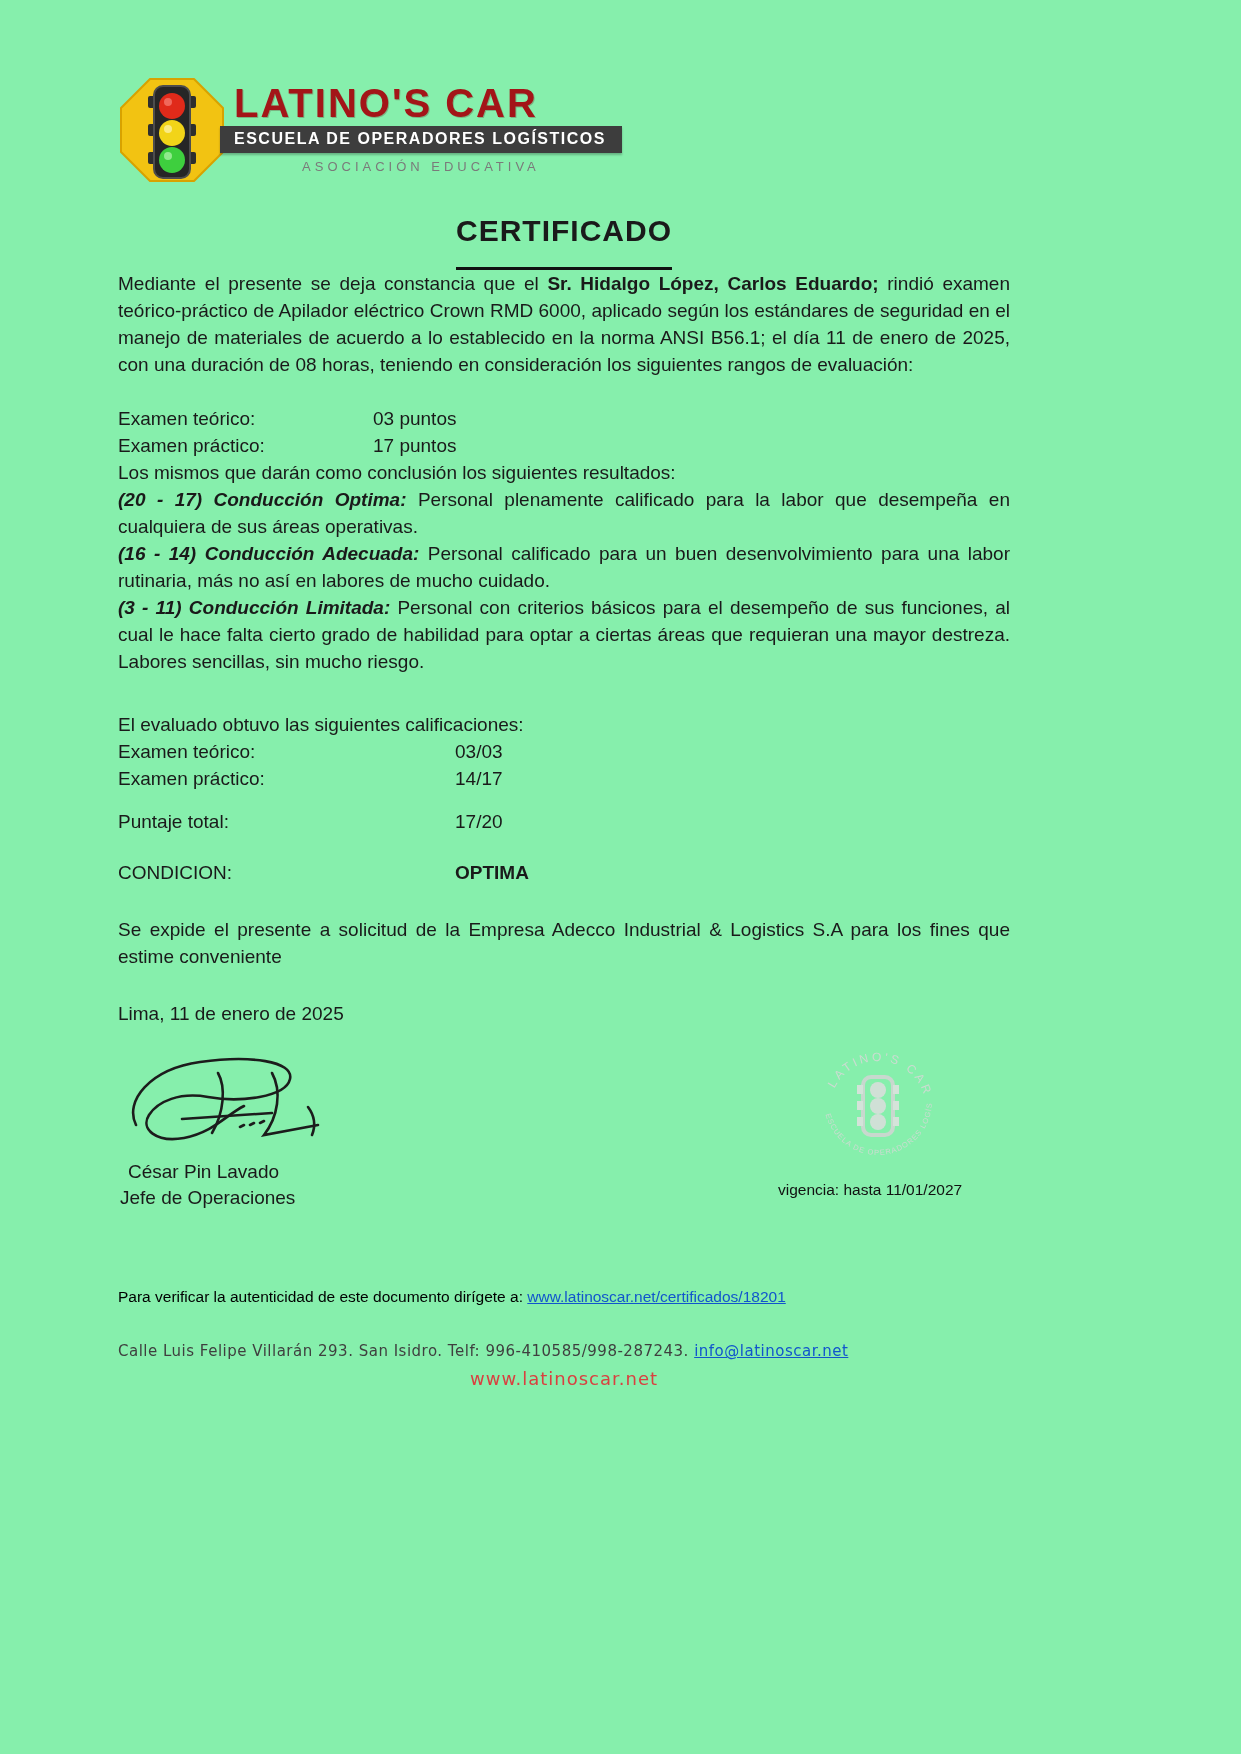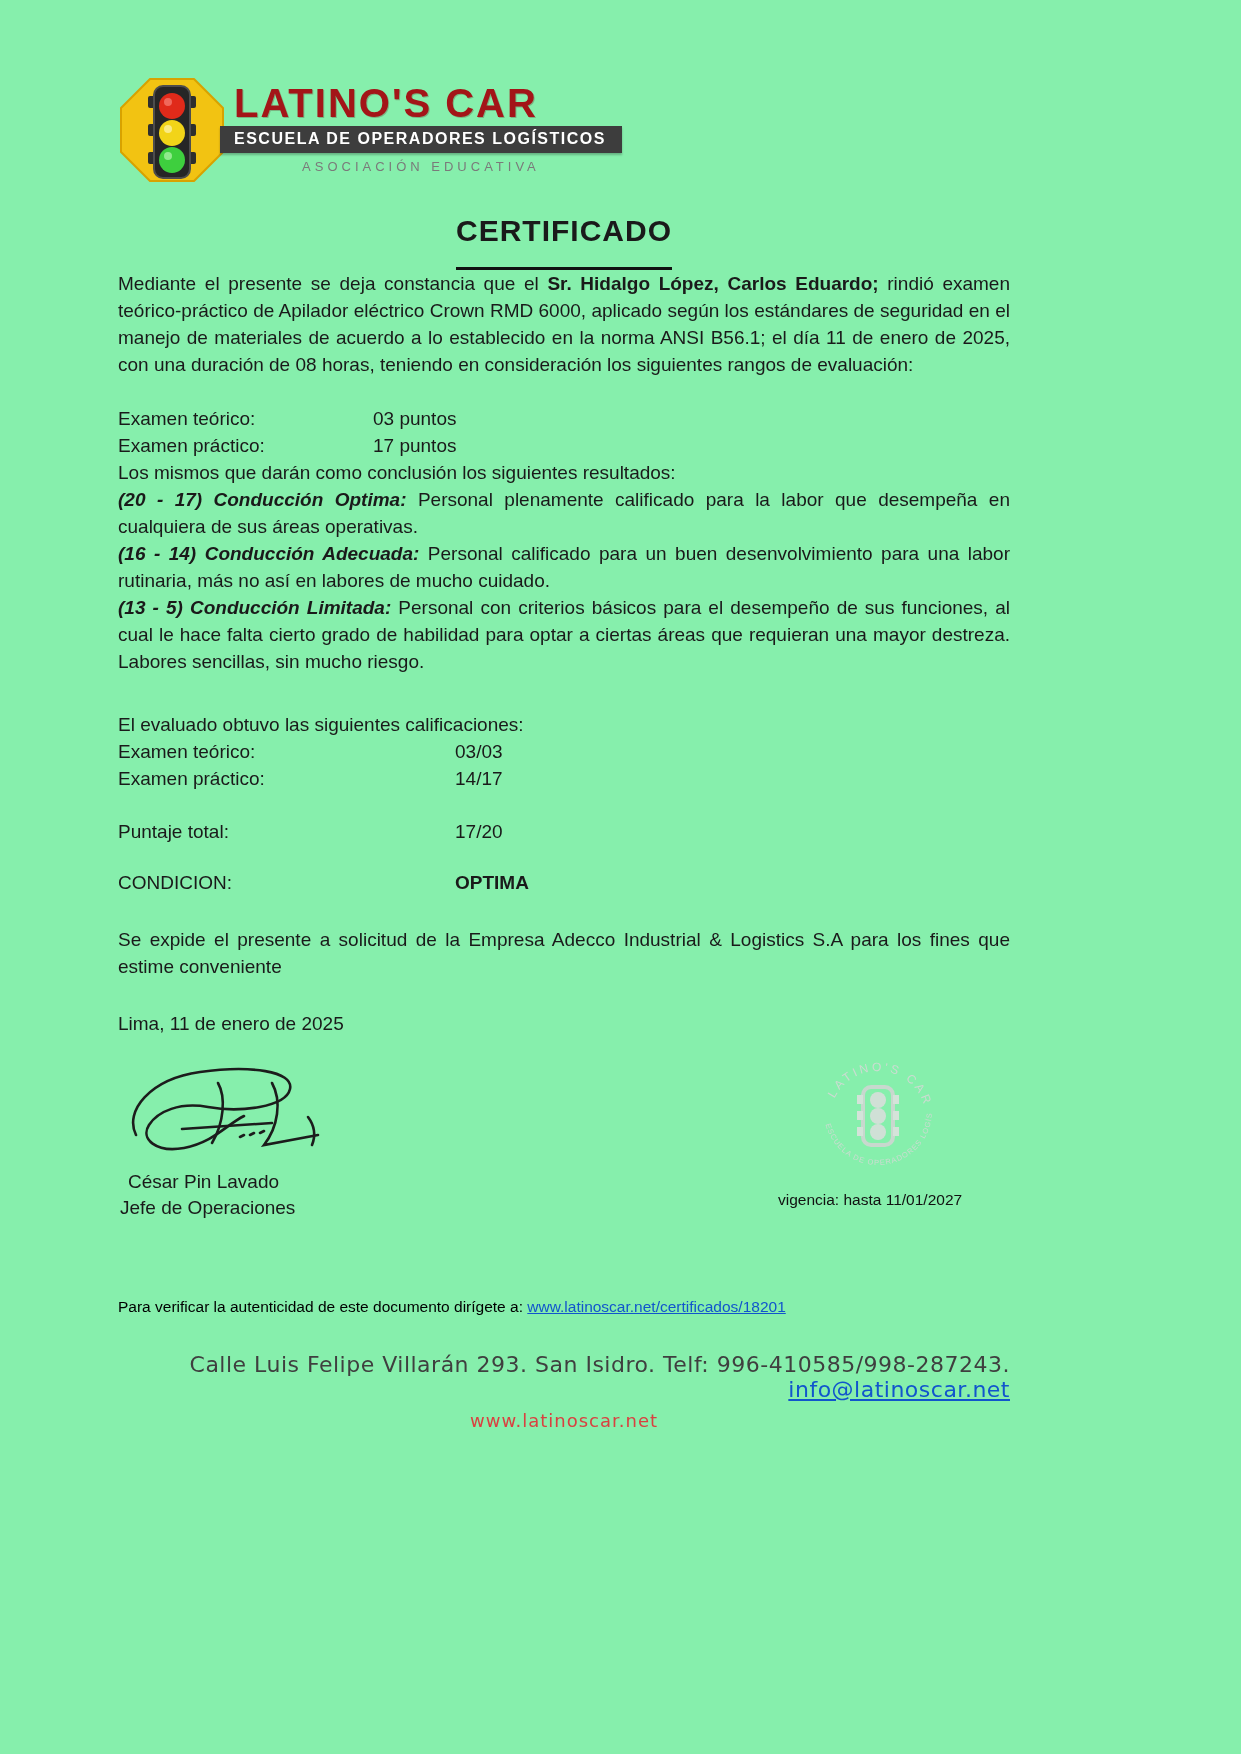--- a/index.html
+++ b/index.html
@@ -52,21 +52,21 @@
   .sign-zone{position:relative;margin-top:20px;height:215px;}
   .signature-svg{position:absolute;left:4px;top:4px;}
   .sig-name{position:absolute;left:10px;top:112px;font-size:19px;line-height:26px;}
   .sig-role{position:absolute;left:2px;top:138px;font-size:19px;line-height:26px;}
   .seal-svg{position:absolute;left:690px;top:-12px;opacity:.85;}
   .vigencia{position:absolute;left:660px;top:134px;font-size:15.5px;color:#111;}
   
   .verify-line{margin-top:26px;font-size:15.5px;color:#000;}
   a.blue-link{color:#1155CC;text-decoration:underline;cursor:pointer;}
   .address-line{
-    margin-top:36px;text-align:right;font-size:22px;color:#3f3f3f;
+    margin-top:36px;text-align:left;font-size:15px;color:#3f3f3f;
     font-family:"DejaVu Sans",sans-serif;letter-spacing:.5px;
   }
   .www-line{
     margin-top:8px;text-align:center;font-size:18px;color:#D94040;
     font-family:"DejaVu Sans",sans-serif;letter-spacing:1px;
   }
 </style>
 </head>
 <body>
 
@@ -114,34 +114,34 @@
         <span>17 puntos</span>
       </div>
     </div>
 
     <p class="body mt-md">Los mismos que darán como conclusión los siguientes resultados:</p>
 
     <p class="body mt-sm"><span class="cond-head">(20 - 17) Conducción Optima:</span><span> Personal plenamente calificado para la labor que desempeña en cualquiera de sus áreas operativas.</span></p>
 
     <p class="body mt-sm"><span class="cond-head">(16 - 14) Conducción Adecuada:</span><span> Personal calificado para un buen desenvolvimiento para una labor rutinaria, más no así en labores de mucho cuidado.</span></p>
 
-    <p class="body mt-sm"><span class="cond-head">(13 - 5) Conducción Limitada:</span><span> Personal con criterios básicos para el desempeño de sus funciones, al cual le hace falta cierto grado de habilidad para optar a ciertas áreas que requieran una mayor destreza. Labores sencillas, sin mucho riesgo.</span></p>
+    <p class="body mt-sm"><span class="cond-head">(3 - 11) Conducción Limitada:</span><span> Personal con criterios básicos para el desempeño de sus funciones, al cual le hace falta cierto grado de habilidad para optar a ciertas áreas que requieran una mayor destreza. Labores sencillas, sin mucho riesgo.</span></p>
 
 
     <div style="margin-top:36px;">
       <p class="body">El evaluado obtuvo las siguientes calificaciones:</p>
       <div class="score-row">
         <span class="lbl2">Examen teórico:</span>
         <span>03/03</span>
       </div>
       <div class="score-row">
         <span class="lbl2">Examen práctico:</span>
         <span>14/17</span>
       </div>
-      <div class="score-row" style="margin-top:26px;">
+      <div class="score-row" style="margin-top:16px;">
         <span class="lbl2">Puntaje total:</span>
         <span>17/20</span>
       </div>
       <div class="score-row" style="margin-top:24px;">
         <span class="lbl2">CONDICION:</span>
         <span class="bold">OPTIMA</span>
       </div>
     </div>
 
     <p class="body" style="margin-top:30px;">Se expide el presente a solicitud de la Empresa Adecco Industrial &amp; Logistics S.A para los fines que estime conveniente</p>

